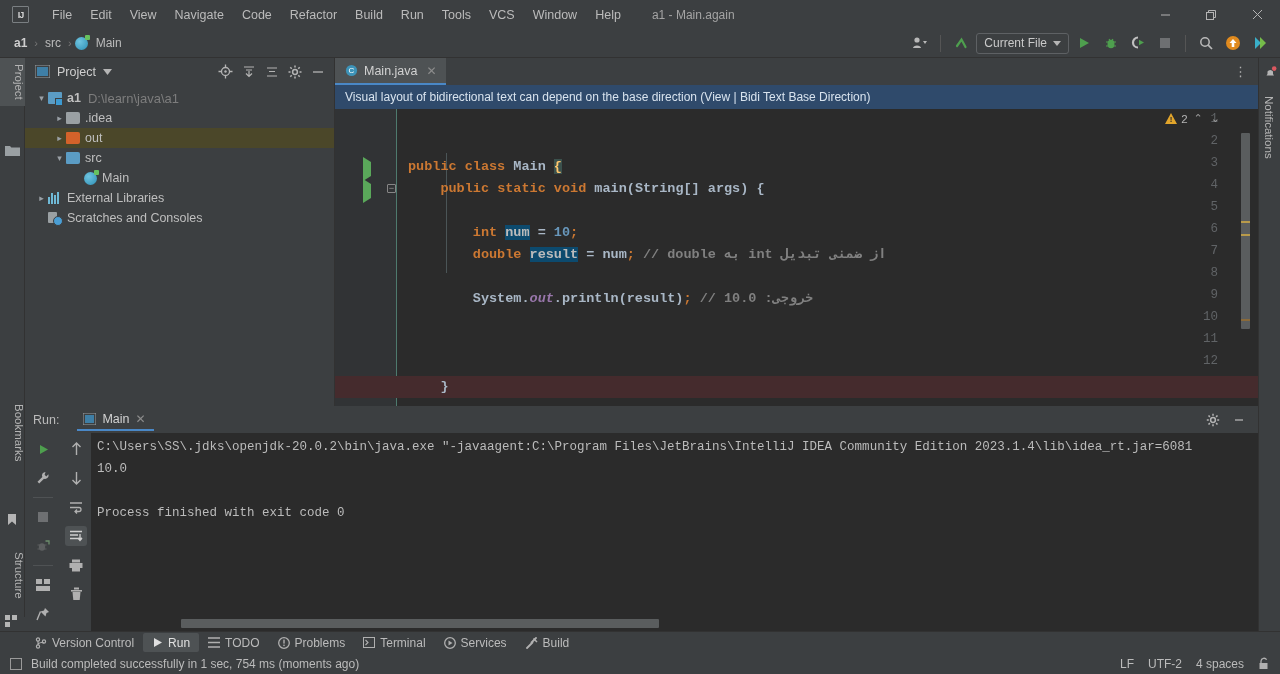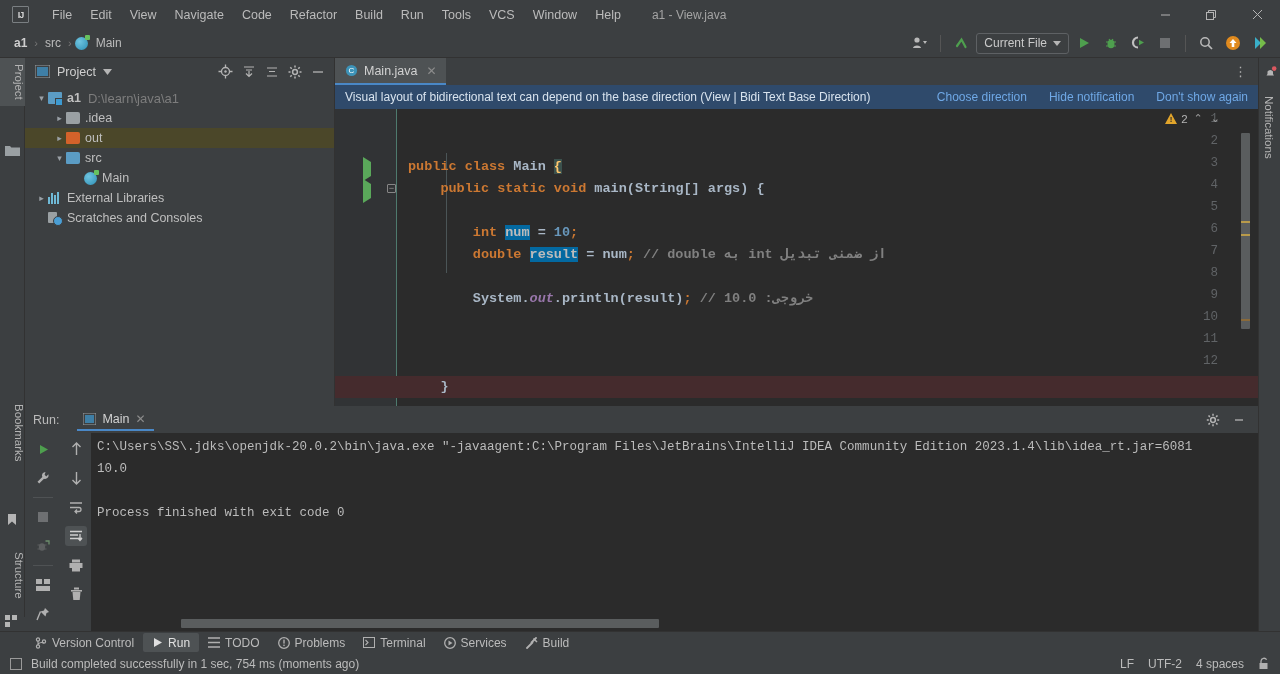--- a/index.html
+++ b/index.html
@@ -223,21 +223,21 @@
   .hl-line {
     position: absolute; left: 0; right: 0; height: 22px; background: #452b2d;
   }
   .kw { color: #cc7832; }
   .cls { color: #a9b7c6; }
   .num { color: #6897bb; }
   .cm { color: #808080; }
   .id { color: #a9b7c6; }
   .fld { color: #9876aa; font-style: italic; }
   .brace-hl { background: #3b514d; color: #ffc66d; }
-  .ident-hl { background: #0369a1; }
+  .ident-hl { background: #0c4a6e; }
   .semi { color: #cc7832; }
 
   .insp-widget {
     position: absolute; right: 36px; top: 3px; display: flex;
     align-items: center; gap: 4px; z-index: 5;
   }
   .warn-tri {
     width: 0; height: 0; border-left: 6px solid transparent;
     border-right: 6px solid transparent; border-bottom: 11px solid #e2a52b;
     position: relative;
@@ -345,21 +345,21 @@
         <div class="menu-item">Navigate</div>
         <div class="menu-item">Code</div>
         <div class="menu-item">Refactor</div>
         <div class="menu-item">Build</div>
         <div class="menu-item">Run</div>
         <div class="menu-item">Tools</div>
         <div class="menu-item">VCS</div>
         <div class="menu-item">Window</div>
         <div class="menu-item">Help</div>
       </div>
-    <div class="win-title">a1 - View.java</div>
+    <div class="win-title">a1 - Main.again</div>
     <div class="win-ctrls">
       <div class="win-btn">
         <svg width="11" height="11" viewBox="0 0 11 11">
             <line x1="1" y1="6" x2="10" y2="6" stroke="#b4b4b4" stroke-width="1"></line>
           </svg>
       </div>
       <div class="win-btn">
         <svg width="12" height="12" viewBox="0 0 12 12">
             <rect x="1.5" y="3.5" width="7" height="7" fill="none" stroke="#b4b4b4"></rect>
             <path d="M3.5 3.5 V1.5 H10.5 V8.5 H8.5" fill="none" stroke="#b4b4b4"></path>
@@ -576,25 +576,20 @@
         <span>Main.java</span>
         <span class="x">✕</span>
       </div>
       <div class="tab-acts">
         <span class="kebab">⋮</span>
       </div>
     </div>
 
     <div class="notifbar">
       <span>Visual layout of bidirectional text can depend on the base direction (View | Bidi Text Base Direction)</span>
-      <span class="notif-links" id="notif-host">
-          <a href="#">Choose direction</a>
-          <a href="#">Hide notification</a>
-          <a href="#">Don't show again</a>
-        </span>
     </div>
 
     <div class="code-area">
       <div class="gutter"></div>
       <div class="vline" style="left:61px; top:0; bottom:0; background:#4e7a6e;"></div>
       <div class="vline" style="left:111px; top:44px; height:120px;"></div>
       <div id="gutter-host">
           <div class="gmark" style="top: 53px;"><span class="run-arrow"></span></div>
           <div class="gmark" style="top: 75px;"><span class="run-arrow"></span></div>
           <div style="position: absolute; left: 52px; top: 75px;">

